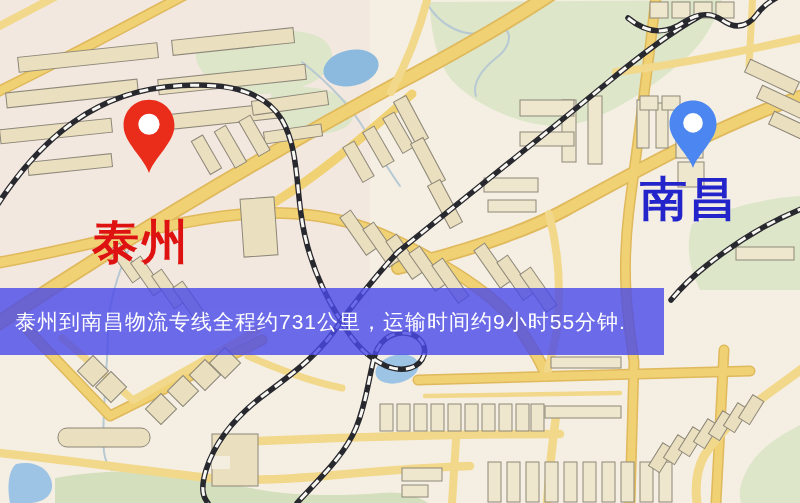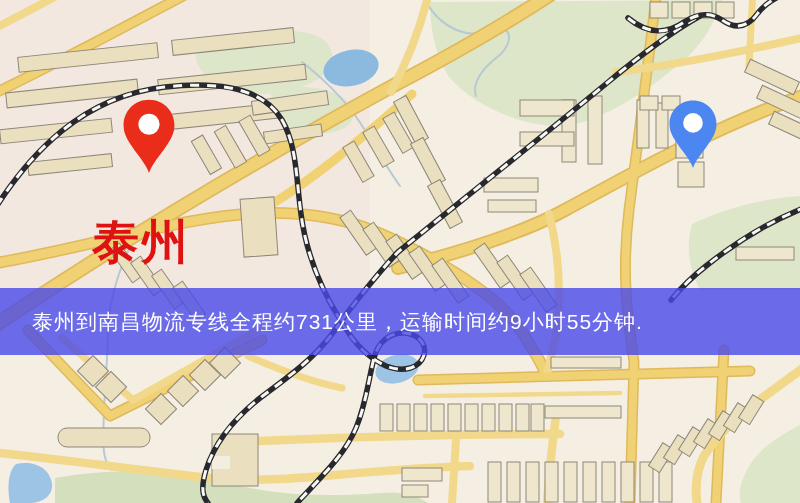--- a/index.html
+++ b/index.html
@@ -11,23 +11,23 @@
   .city-label{
     position:absolute;line-height:1;font-weight:bold;
     font-family:"Liberation Serif", serif;
     font-size:47px;letter-spacing:2px;white-space:nowrap;
     text-shadow:0 0 1px rgba(255,255,255,.25);
     pointer-events:none;
   }
   .label-origin{left:92px;top:175px;color:#df1212;margin-top:44px;}
   .label-dest{left:640px;top:176px;color:#2424cb;}
   .banner{
-    position:absolute;left:0;top:288px;width:800px;height:67px;
+    position:absolute;left:0;top:288px;width:664px;height:67px;
     background:rgba(73,73,233,0.80);
-    display:flex;align-items:center;box-sizing:border-box;padding-left:32px;
+    display:flex;align-items:center;box-sizing:border-box;padding-left:15px;
   }
   .banner span{
     color:#ffffff;font-size:21px;letter-spacing:1px;white-space:nowrap;
     font-family:"Liberation Sans", sans-serif;
   }
   
   .rc{fill:none;stroke:#dfb95c;stroke-linecap:round;stroke-linejoin:round;}
   .rd{fill:none;stroke:#f0d173;stroke-linecap:round;stroke-linejoin:round;}
   .rd2{fill:none;stroke:#f2d88b;stroke-linecap:round;stroke-linejoin:round;}
   
@@ -227,18 +227,19 @@
       <path fill="#ea2c1b" d="M0,0 C-3,-9 -11,-17 -16,-25 C-21,-32 -24,-38 -24,-45 C-24,-58.5 -13.5,-69 0,-69 C13.5,-69 24,-58.5 24,-45 C24,-38 21,-32 16,-25 C11,-17 3,-9 0,0 Z"></path>
       <circle cx="0" cy="-46" r="10" fill="#ffffff"></circle>
     </g>
     <g transform="translate(693,168) scale(0.98)">
       <path fill="#4c86f0" d="M0,0 C-3,-9 -11,-17 -16,-25 C-21,-32 -24,-38 -24,-45 C-24,-58.5 -13.5,-69 0,-69 C13.5,-69 24,-58.5 24,-45 C24,-38 21,-32 16,-25 C11,-17 3,-9 0,0 Z"></path>
       <circle cx="0" cy="-46" r="10" fill="#ffffff"></circle>
     </g>
   </svg>
 
   <div class="city-label label-origin">泰州</div>
+  <div class="city-label label-dest">南昌</div>
 
   <div class="banner">
     <span>泰州到南昌物流专线全程约731公里，运输时间约9小时55分钟.</span>
   </div>
 
 </div>
 
 </body></html>

